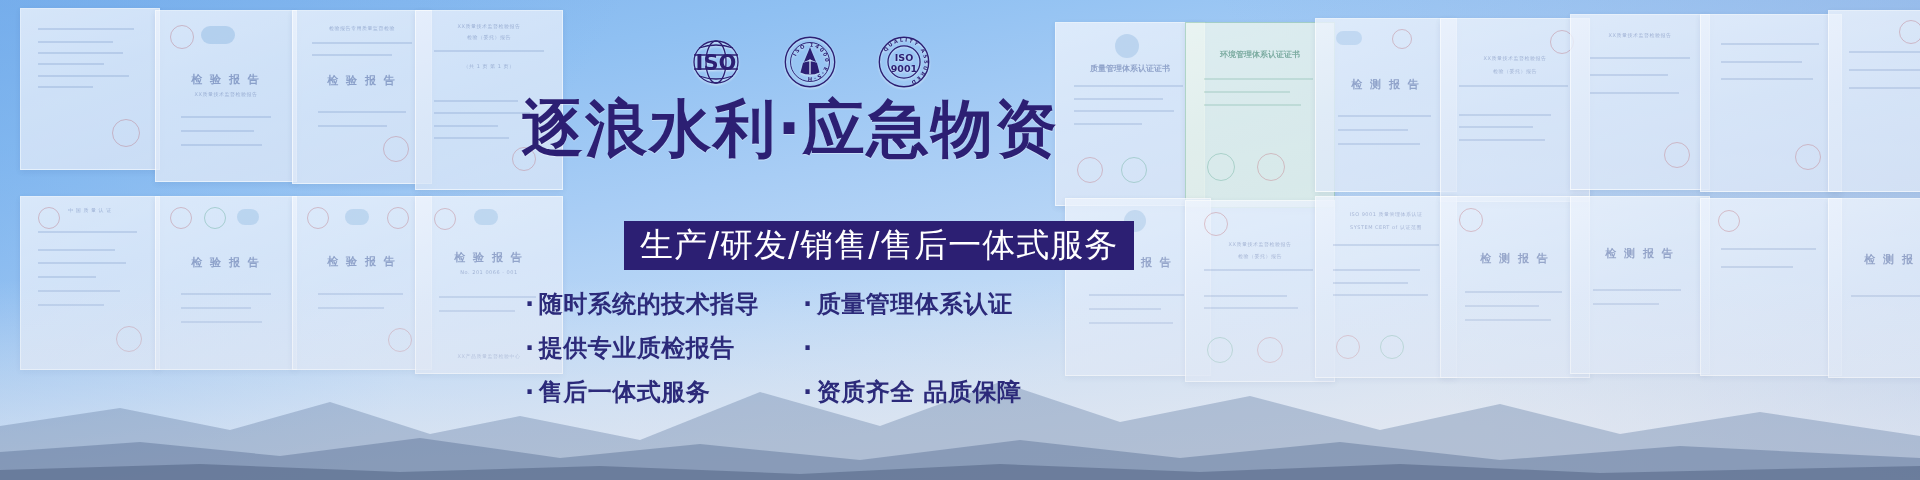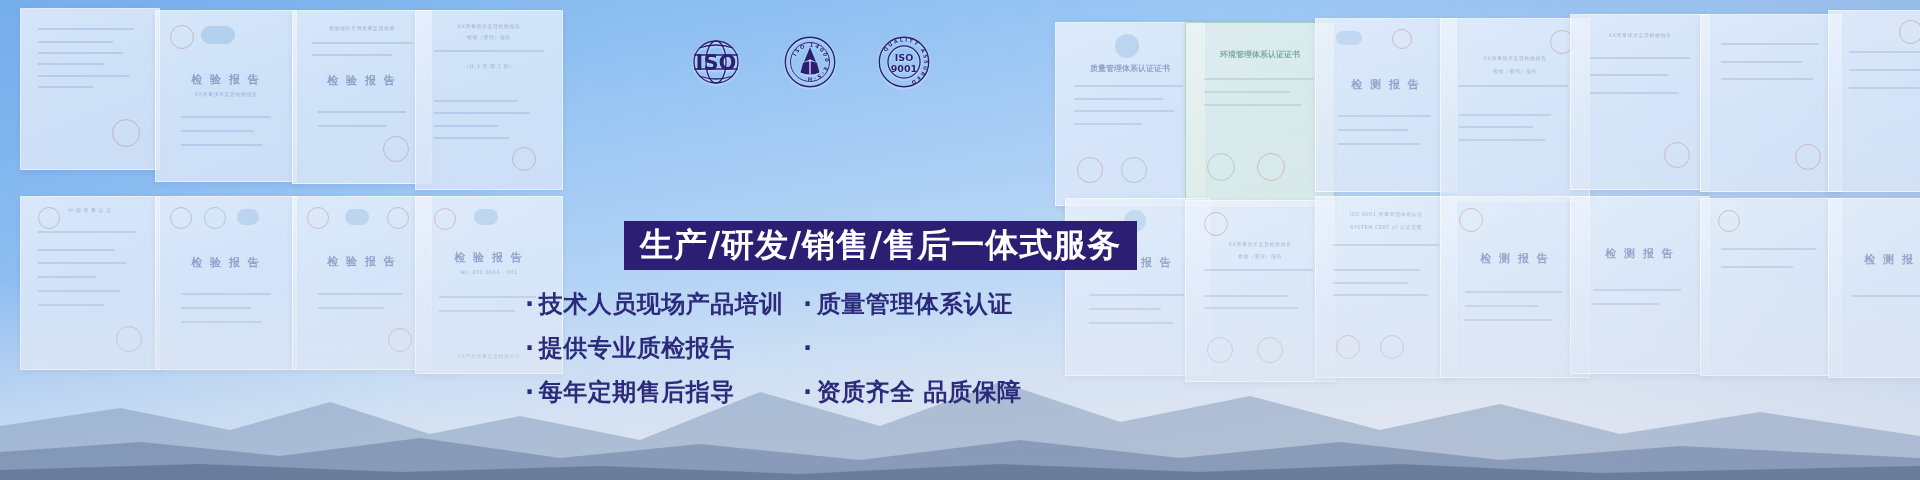--- a/index.html
+++ b/index.html
@@ -61,21 +61,21 @@
     white-space:nowrap;
   }
 
   
   .ribbon{
     position:absolute;left:624px;top:221px;
     background:#2c1f73;
     padding:7px 16px 9px 16px;
     color:#ffffff;
     font-size:33px;line-height:1;
-    font-weight:700;
+    font-weight:400;
     letter-spacing:1px;
     white-space:nowrap;
   }
 
   
   .features{
     position:absolute;left:525px;top:292px;width:560px;
     display:grid;
     grid-template-columns:278px 282px;
     row-gap:20px;
@@ -334,42 +334,43 @@
       <circle cx="30" cy="30" r="18.5" fill="none" stroke="#2c1f73" stroke-width="1.5"></circle>
       <path id="ringpath9001" d="M30,30 m-23.5,0 a23.5,23.5 0 1,1 47,0 a23.5,23.5 0 1,1 -47,0" fill="none"></path>
       <text font-family="'DejaVu Sans',sans-serif" font-size="5.8" font-weight="700" fill="#2c1f73" letter-spacing="2.1">
         <textPath href="#ringpath9001" startOffset="8%">QUALITY ASSURED</textPath>
       </text>
       <text x="30" y="29" text-anchor="middle" font-family="'DejaVu Sans',sans-serif" font-size="11" font-weight="700" fill="#2c1f73">ISO</text>
       <text x="30" y="41" text-anchor="middle" font-family="'DejaVu Sans',sans-serif" font-size="11" font-weight="700" fill="#2c1f73">9001</text>
     </svg>
   </div>
 
+  <div class="headline">逐浪水利·应急物资</div>
 
   <div class="ribbon">生产/研发/销售/售后一体式服务</div>
 
   <div class="features">
     <div class="feat">
       <span class="dot">·</span>
-      <span class="txt">技术人员现场产品培训</span>
+      <span class="txt">随时系统的技术指导</span>
     </div>
     <div class="feat">
       <span class="dot">·</span>
       <span class="txt">质量管理体系认证</span>
     </div>
     <div class="feat">
       <span class="dot">·</span>
       <span class="txt">提供专业质检报告</span>
     </div>
     <div class="feat">
       <span class="dot">·</span>
     </div>
     <div class="feat">
       <span class="dot">·</span>
-      <span class="txt">每年定期售后指导</span>
+      <span class="txt">售后一体式服务</span>
     </div>
     <div class="feat">
       <span class="dot">·</span>
       <span class="txt">资质齐全 品质保障</span>
     </div>
   </div>
 
 </div>
 
 </body></html>

